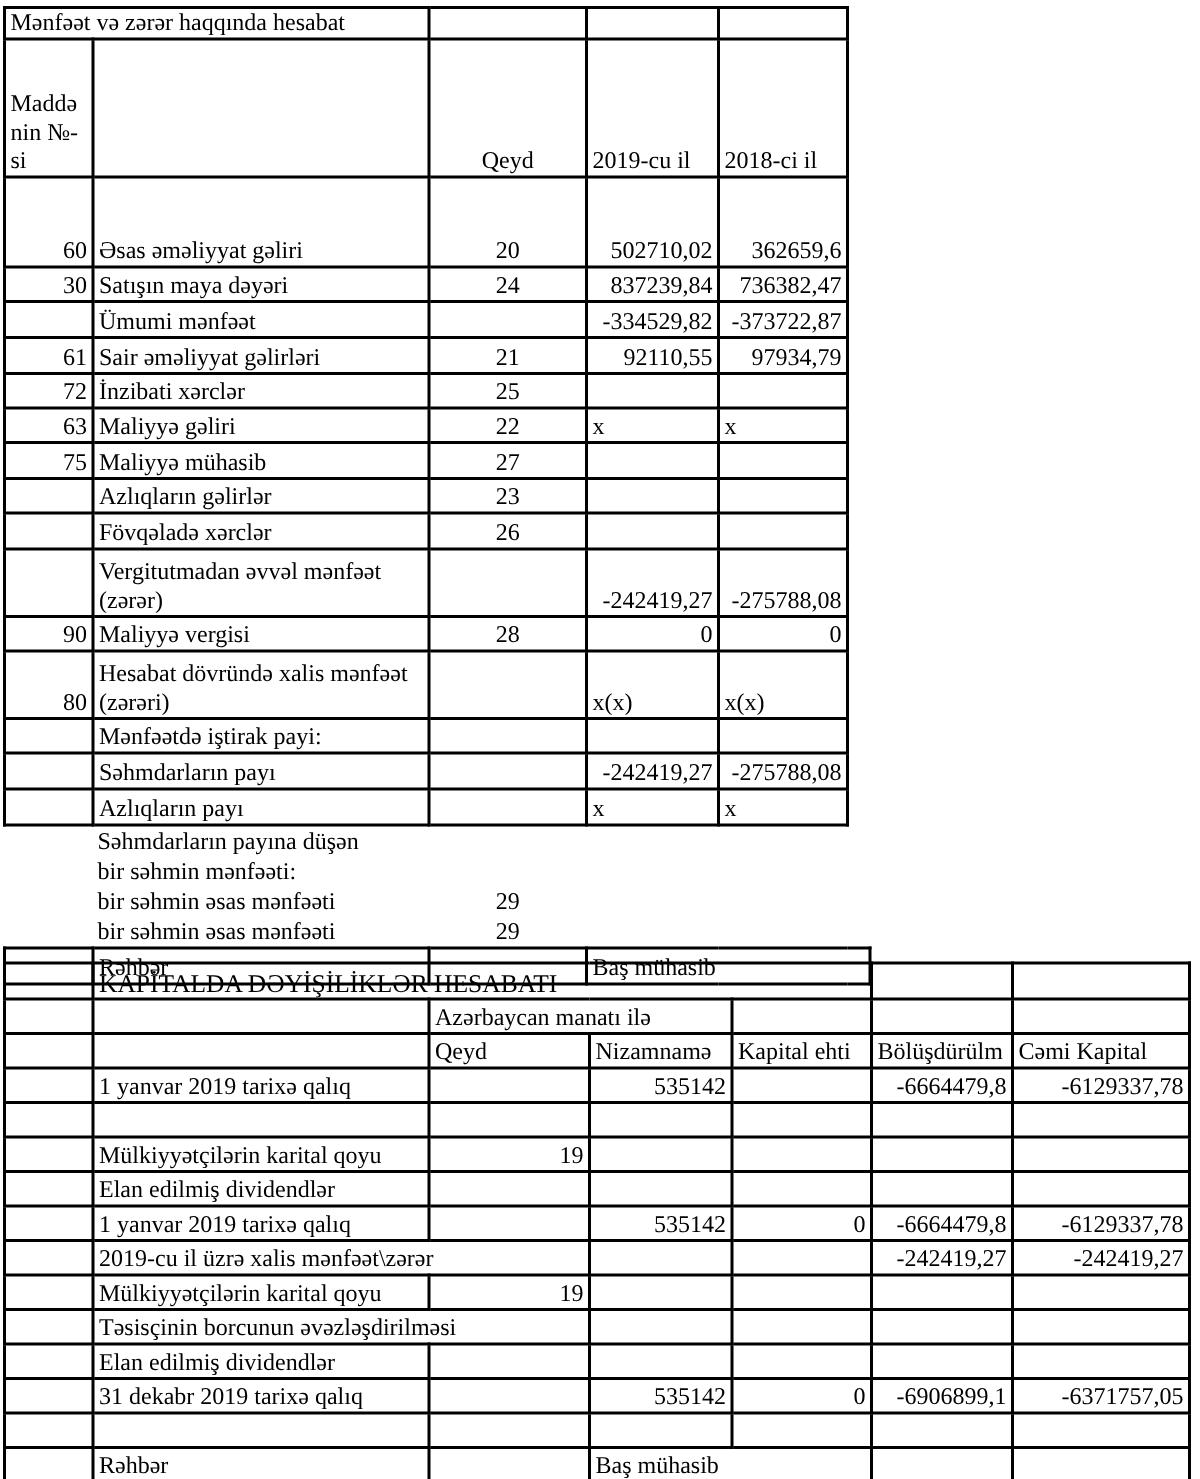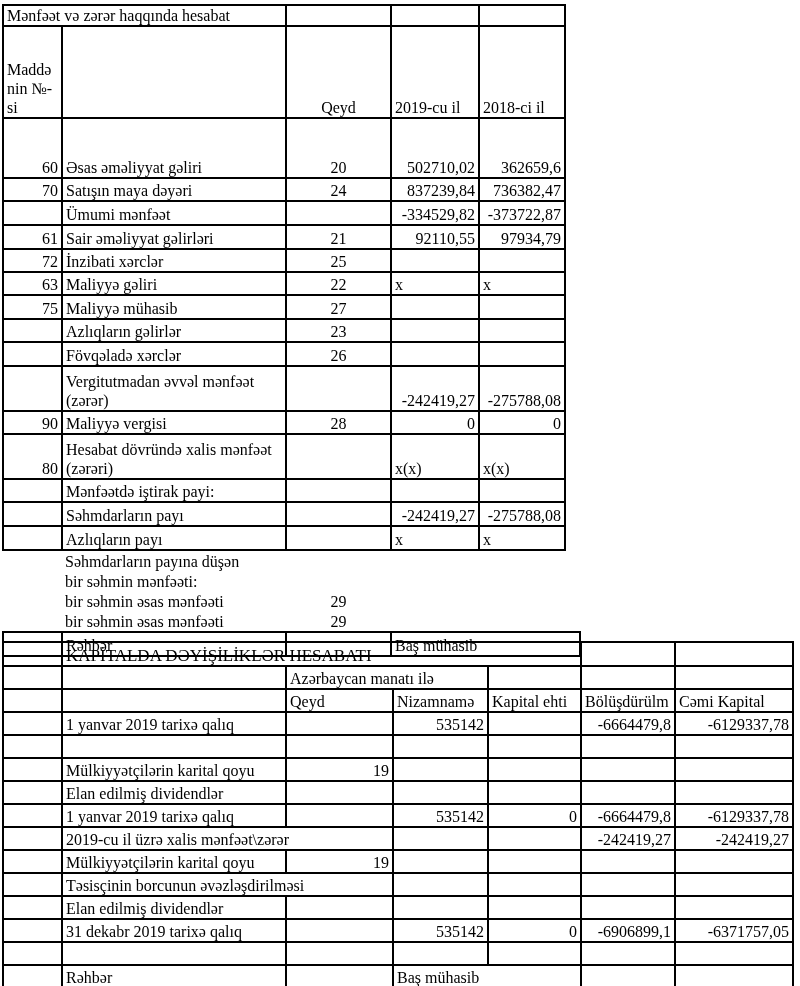--- a/index.html
+++ b/index.html
@@ -62,21 +62,21 @@
     <tr class="h58">
       <td class="num">60</td>
       <td>Əsas  əməliyyat gəliri</td>
       <td class="q">20</td>
       <td class="v">502710,02</td>
       <td class="v">362659,6</td>
       <td class="nb"></td>
     </tr>
 
     <tr class="h21">
-      <td class="num">70</td>
+      <td class="num">30</td>
       <td>Satışın maya dəyəri</td>
       <td class="q">24</td>
       <td class="v">837239,84</td>
       <td class="v">736382,47</td>
       <td class="nb"></td>
     </tr>
 
     <tr class="h22">
       <td class="num"></td>
       <td class="b">Ümumi mənfəət</td>

